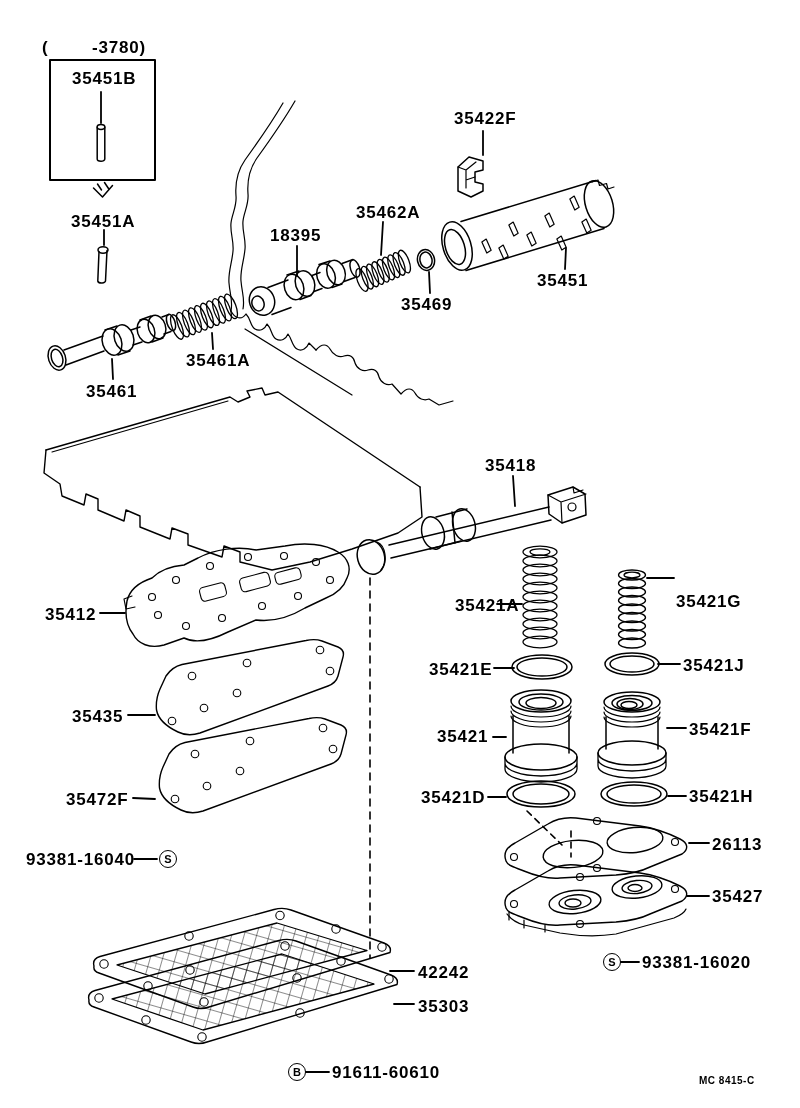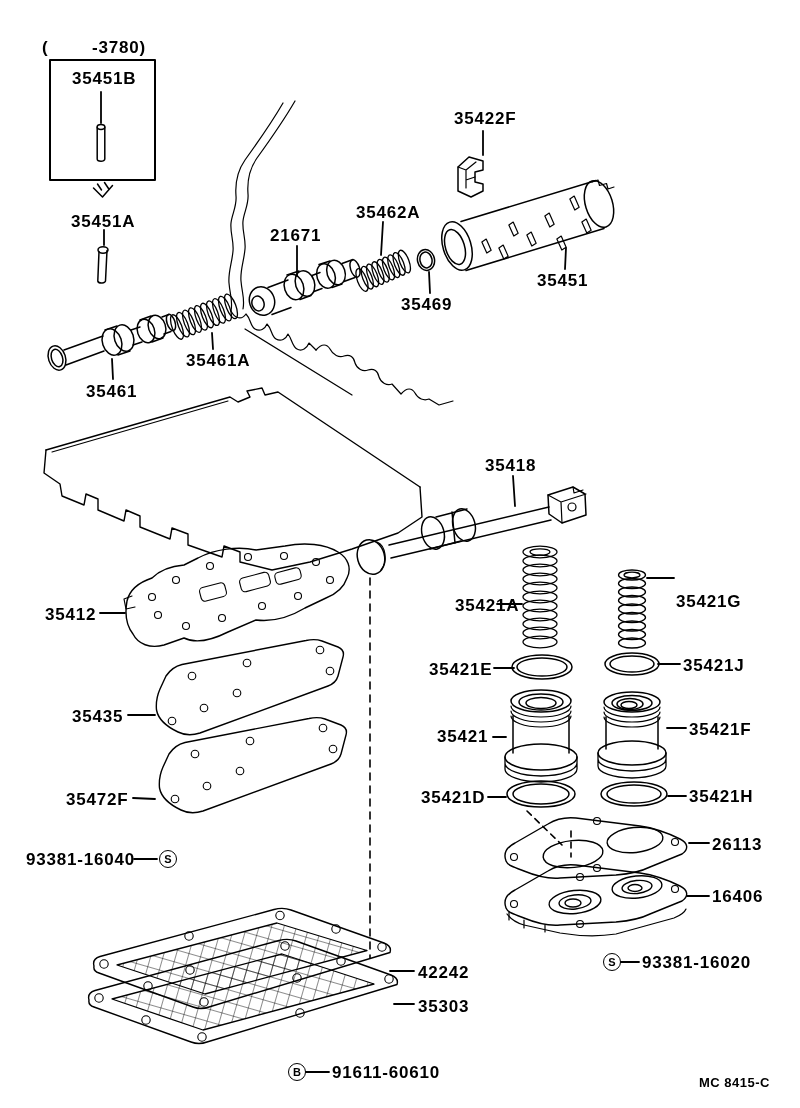--- a/index.html
+++ b/index.html
@@ -1,21 +1,21 @@
 <!DOCTYPE html>
 <html><head>
 <meta charset="utf-8">
 <style>
   html,body{margin:0;padding:0;background:#ffffff;}
   .stage{position:relative;width:800px;height:1108px;background:#ffffff;overflow:hidden;
          font-family:"Liberation Sans", sans-serif;color:#000;}
   .stage svg{position:absolute;left:0;top:0;}
   .lbl{position:absolute;font-weight:700;font-size:17px;line-height:1;letter-spacing:0.8px;
        white-space:nowrap;color:#000;}
-  .lbl.doc{font-size:13px;letter-spacing:0.5px;}
+  .lbl.doc{font-size:10px;letter-spacing:0.5px;}
   .mark{position:absolute;width:16px;height:16px;border:1.8px solid #000;border-radius:50%;
         display:flex;align-items:center;justify-content:center;
         font-weight:700;font-size:11px;line-height:1;}
 </style>
 </head>
 <body>
 
 <div class="stage">
 
 <svg width="800" height="1108" viewBox="0 0 800 1108">
@@ -339,40 +339,40 @@
     </g>
   </g>
 </svg>
 
 <div class="lbl" style="left:42px;top:39px">(</div>
 <div class="lbl" style="left:92px;top:39px">-3780)</div>
 <div class="lbl" style="left:72px;top:70px">35451B</div>
 <div class="lbl" style="left:71px;top:213px">35451A</div>
 <div class="lbl" style="left:454px;top:110px">35422F</div>
 <div class="lbl" style="left:356px;top:204px">35462A</div>
-<div class="lbl" style="left:270px;top:227px">21671</div>
+<div class="lbl" style="left:270px;top:227px">18395</div>
 <div class="lbl" style="left:401px;top:296px">35469</div>
 <div class="lbl" style="left:537px;top:272px">35451</div>
 <div class="lbl" style="left:186px;top:352px">35461A</div>
 <div class="lbl" style="left:86px;top:383px">35461</div>
 <div class="lbl" style="left:485px;top:457px">35418</div>
 <div class="lbl" style="left:45px;top:606px">35412</div>
 <div class="lbl" style="left:455px;top:597px">35421A</div>
 <div class="lbl" style="left:676px;top:593px">35421G</div>
 <div class="lbl" style="left:429px;top:661px">35421E</div>
 <div class="lbl" style="left:683px;top:657px">35421J</div>
 <div class="lbl" style="left:437px;top:728px">35421</div>
 <div class="lbl" style="left:689px;top:721px">35421F</div>
 <div class="lbl" style="left:421px;top:789px">35421D</div>
 <div class="lbl" style="left:689px;top:788px">35421H</div>
 <div class="lbl" style="left:72px;top:708px">35435</div>
 <div class="lbl" style="left:66px;top:791px">35472F</div>
 <div class="lbl" style="left:26px;top:851px">93381-16040</div>
 <div class="lbl" style="left:712px;top:836px">26113</div>
-<div class="lbl" style="left:712px;top:888px">16406</div>
+<div class="lbl" style="left:712px;top:888px">35427</div>
 <div class="lbl" style="left:642px;top:954px">93381-16020</div>
 <div class="lbl" style="left:418px;top:964px">42242</div>
 <div class="lbl" style="left:418px;top:998px">35303</div>
 <div class="lbl" style="left:332px;top:1064px">91611-60610</div>
 <div class="lbl doc" style="left:699px;top:1076px">MC 8415-C</div>
 
 <div class="mark" style="left:159px;top:850px">S</div>
 <div class="mark" style="left:603px;top:953px">S</div>
 <div class="mark" style="left:288px;top:1063px">B</div>
 

